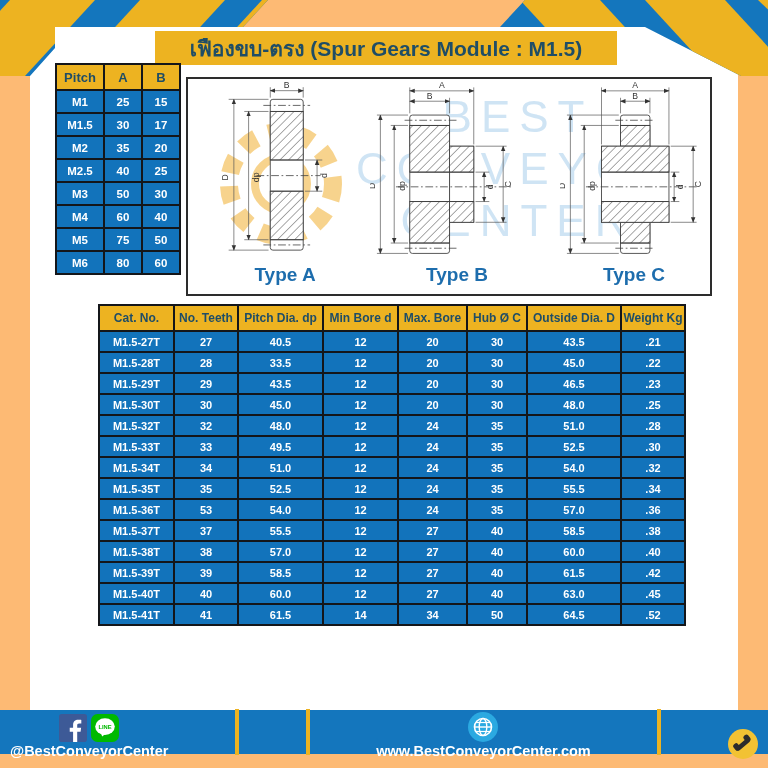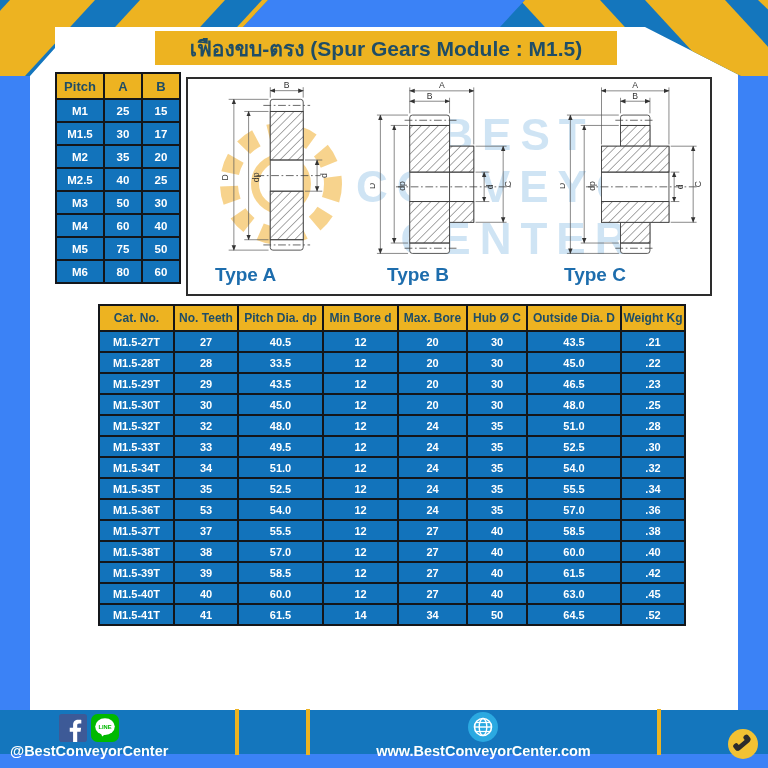--- a/index.html
+++ b/index.html
@@ -1,40 +1,40 @@
 <!DOCTYPE html>
 <html><head>
 <meta charset="utf-8">
 <style>
   * { margin:0; padding:0; box-sizing:border-box; }
   html,body { width:768px; height:768px; }
   body { font-family:"Liberation Sans", sans-serif; }
-  .page { position:relative; width:768px; height:768px; background:#3b82f6; overflow:hidden; }
+  .page { position:relative; width:768px; height:768px; background:#fdba74; overflow:hidden; }
   .white-box { position:absolute; left:30px; top:27px; width:708px; height:683px; background:#ffffff; }
   .decor { position:absolute; left:0; top:0; }
 
   .title-bar { position:absolute; left:155px; top:31px; width:462px; height:34px;
     background:#edb321; color:#1f4d66; font-weight:bold; font-size:21px;
     display:flex; align-items:center; justify-content:center; white-space:nowrap; }
 
   
-  .pitch-table { position:absolute; left:55px; top:72px; border-collapse:collapse; table-layout:fixed;border-radius:18px; }
+  .pitch-table { position:absolute; left:55px; top:63px; border-collapse:collapse; table-layout:fixed;border-radius:18px; }
   .pitch-table th, .pitch-table td { border:2px solid #14161a; text-align:center; }
   .pitch-table th { background:#edb321; color:#1f4d66; font-size:13px; font-weight:bold; height:26px; }
   .pitch-table td { background:#1273bb; color:#ffffff; font-size:11.5px; font-weight:600; height:23px; }
 
   
   .draw-box { position:absolute; left:186px; top:77px; width:526px; height:219px;
     border:2px solid #2d2d2d; background:#ffffff; overflow:hidden; }
-  .wm-text { position:absolute; left:140px; top:30px; width:380px; text-align:center;
-    font-weight:bold; font-size:44px; line-height:52px; letter-spacing:9px;
+  .wm-text { position:absolute; left:140px; top:12px; width:380px; text-align:center;
+    font-weight:normal; font-size:44px; line-height:52px; letter-spacing:9px;
     color:rgba(118,178,224,0.35); pointer-events:none; }
   .wm-gear { position:absolute; left:8px; top:20px; opacity:0.5; }
   .draw { position:absolute; top:3px; }
-  .type-label { position:absolute; top:185px; width:140px; 
+  .type-label { position:absolute; top:185px; width:140px; text-align:center;
     font-weight:bold; font-size:19px; color:#1d6dad; }
 
   svg text.dim { fill:#333333; font-size:10px; font-family:"Liberation Sans",sans-serif; }
 
   
   .gear-table { position:absolute; left:98px; top:304px; width:586px; border-collapse:collapse; table-layout:fixed; }
   .gear-table th, .gear-table td { border:2px solid #14161a; text-align:center; overflow:hidden; }
   .gear-table th { background:#edb321; color:#1f4d66; font-size:12px; font-weight:bold; height:26px; padding:2px 1px; }
   .gear-table td { background:#1273bb; color:#ffffff; font-size:11px; font-weight:600; height:21px; padding:1px; }
 

